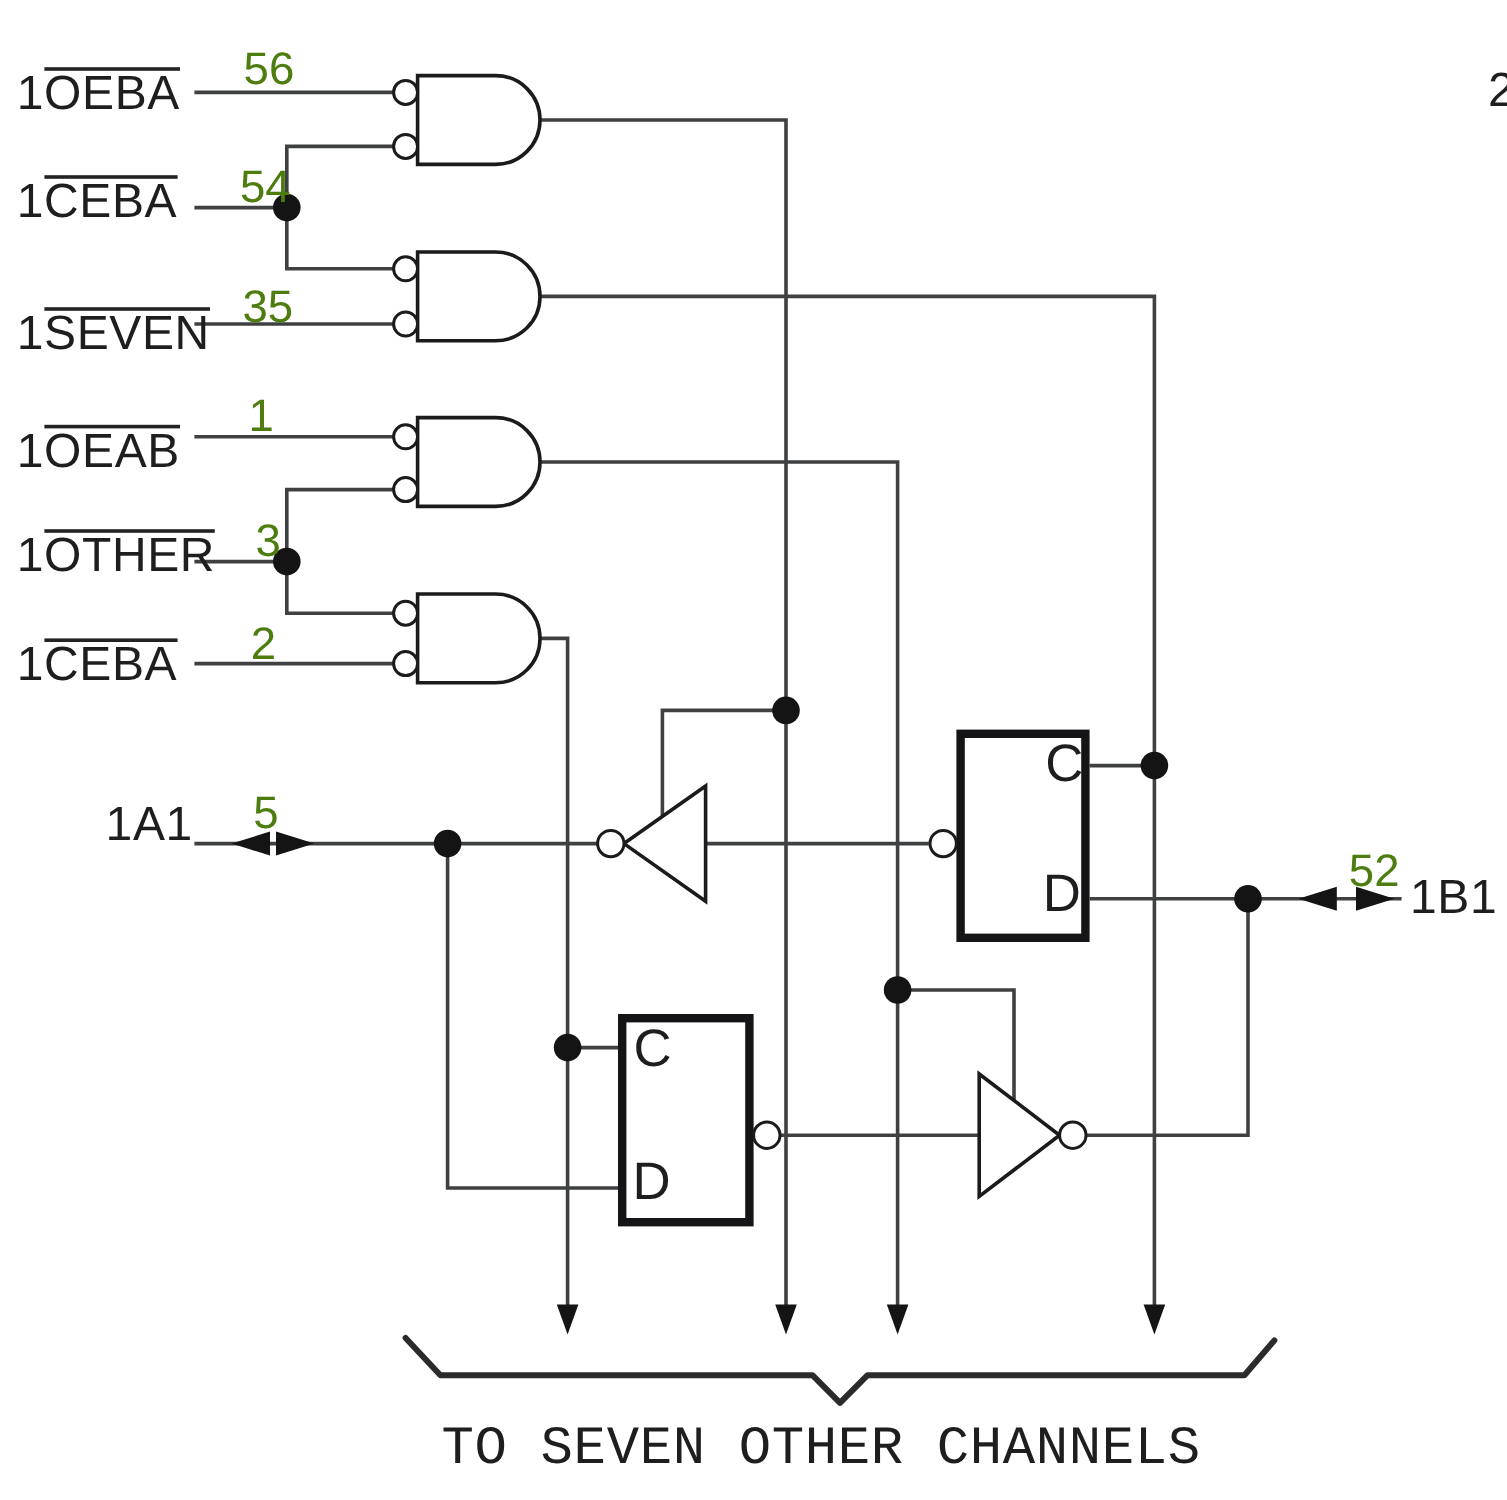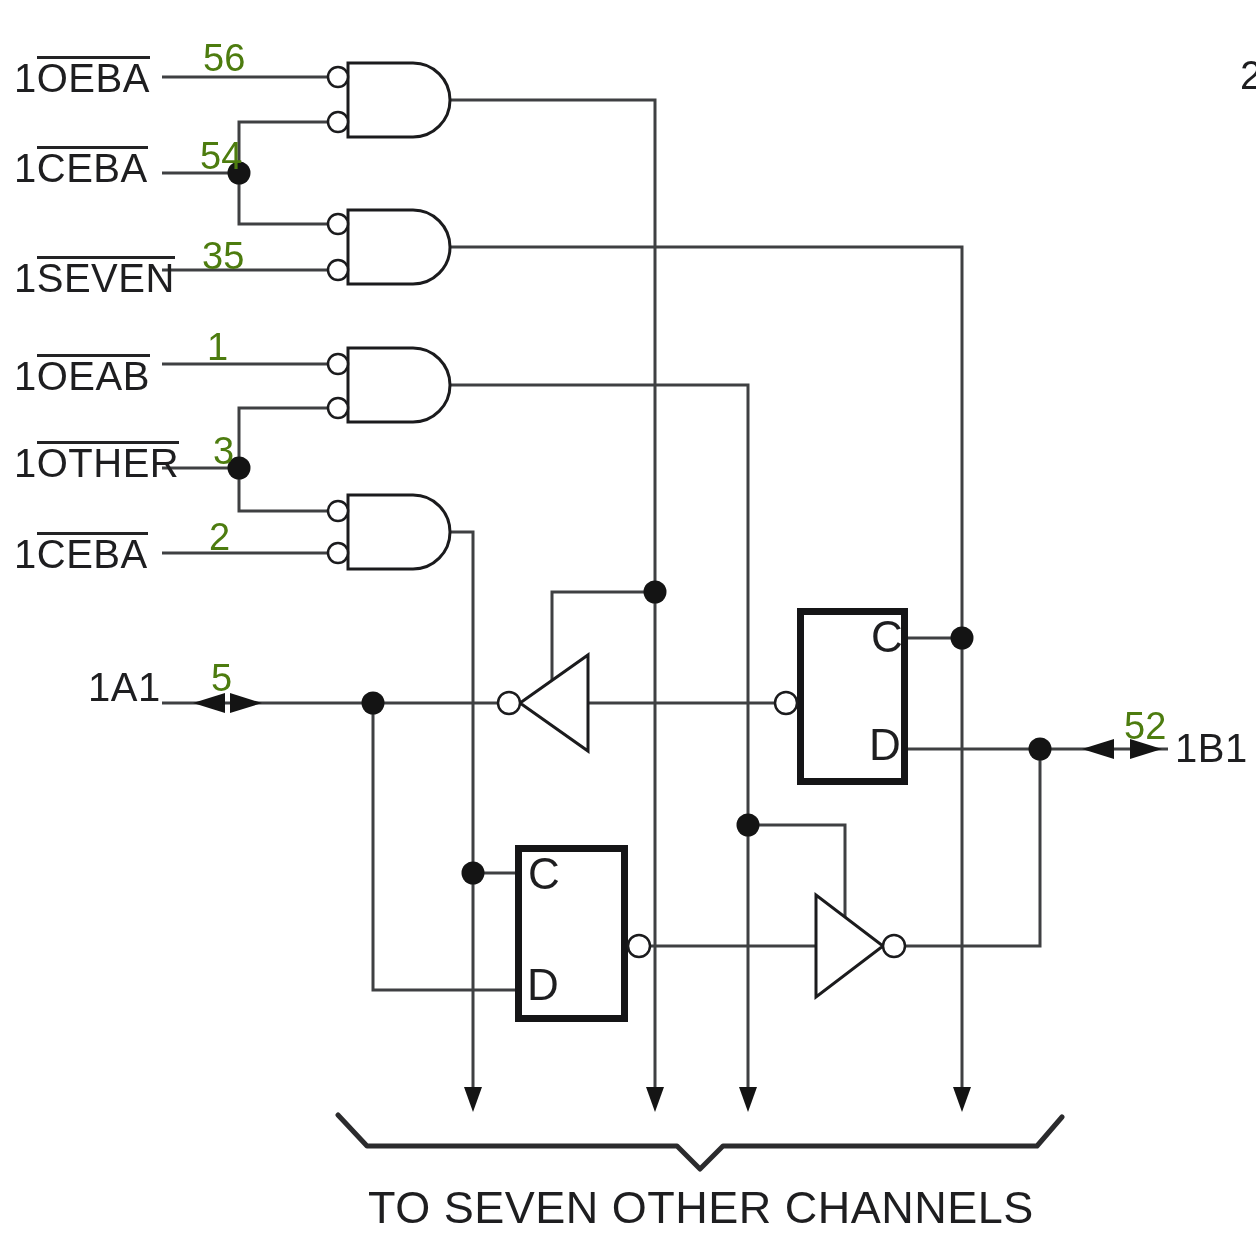--- a/index.html
+++ b/index.html
@@ -22,21 +22,21 @@
   .pin{
     position:absolute;font-size:38px;line-height:1.05;white-space:nowrap;
     color:#4d7c0f;
     margin-left:19px;
   }
   .latchlbl{
     position:absolute;font-size:44px;line-height:1.0;color:#1e1e20;
   }
   .note{
     position:absolute;font-size:45px;line-height:1.05;white-space:nowrap;
-    color:#1e1e20;letter-spacing:0.5px;
+    color:#1e1e20;letter-spacing:0.5px;font-family:Liberation Mono, monospace;
   }
   .pagenum{
     position:absolute;font-size:40px;line-height:1.0;color:#1e1e20;
   }
 </style>
 </head>
 <body>
 
 <svg id="canvas" width="1256" height="1250" viewBox="0 0 1256 1250">
 

